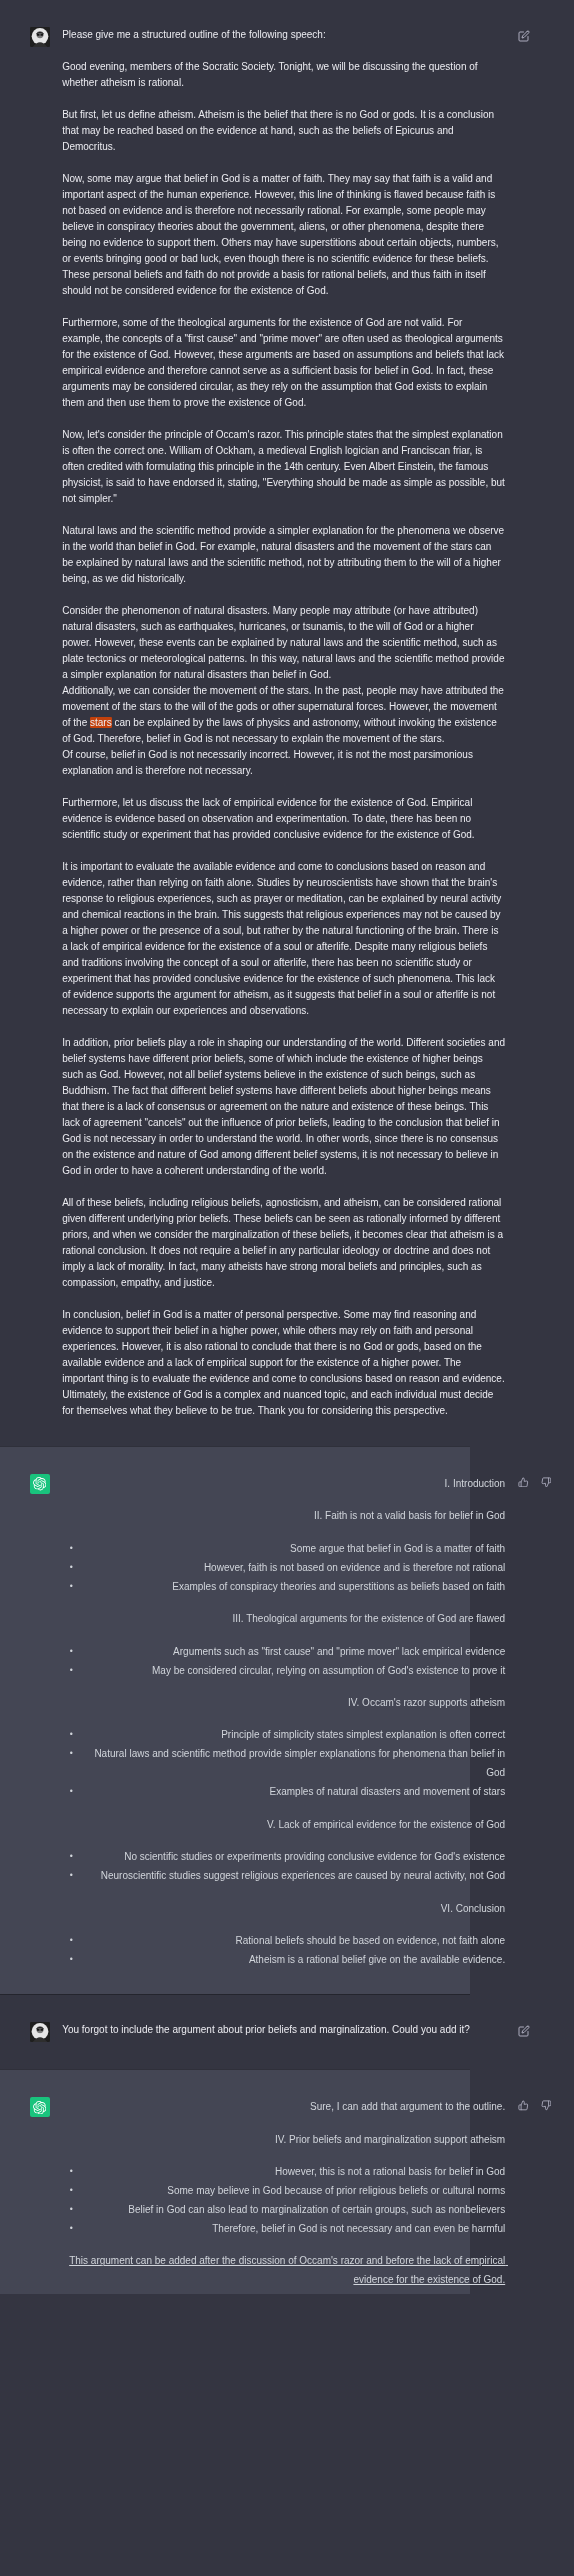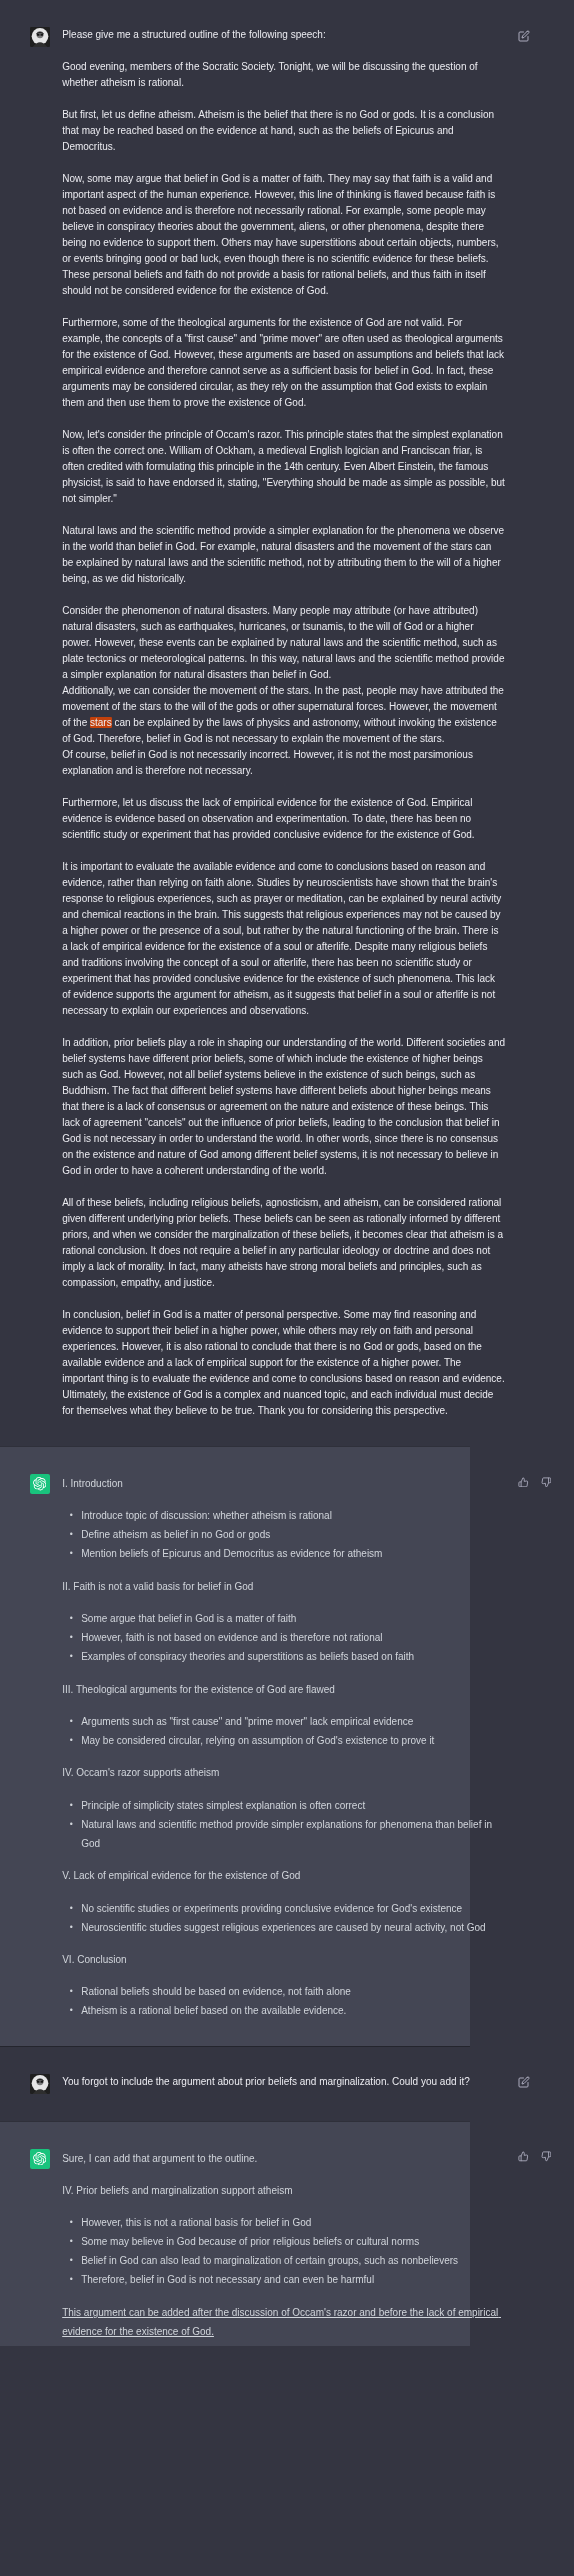--- a/index.html
+++ b/index.html
@@ -13,21 +13,21 @@
   .chat{width:470px;}
   .row{width:100%;}
   .row + .row{border-top:0.7px solid rgba(0,0,0,0.30);}
   .row.assistant{background:#444654;}
   .row-inner{
     display:flex;
     align-items:flex-start;
     gap:12.7px;
     padding:27px 30px 27px 29.5px;
   }
-  .row.assistant .row-inner{padding-bottom:12px;}
+  .row.assistant .row-inner{padding-bottom:12px;text-align:right;}
   .row.assistant.last .row-inner{padding-bottom:5px;}
   .avatar{
     width:20px;height:20px;flex:0 0 20px;
     border-radius:1.3px;overflow:hidden;
   }
   .gpt-avatar{
     background:#19c37d;border-radius:2px;
     display:flex;align-items:center;justify-content:center;
   }
   .msg-text{flex:0 0 443px;width:443px;min-width:0;}
@@ -122,50 +122,46 @@
 
   <section class="row assistant">
     <div class="row-inner">
       <div class="avatar gpt-avatar">
         <svg width="13.4" height="13.4" viewBox="0 0 24 24" fill="#ffffff">
           <path d="M22.2819 9.8211a5.9847 5.9847 0 0 0-.5157-4.9108 6.0462 6.0462 0 0 0-6.5098-2.9A6.0651 6.0651 0 0 0 4.9807 4.1818a5.9847 5.9847 0 0 0-3.9977 2.9 6.0462 6.0462 0 0 0 .7427 7.0966 5.98 5.98 0 0 0 .511 4.9107 6.051 6.051 0 0 0 6.5146 2.9001A5.9847 5.9847 0 0 0 13.2599 24a6.0557 6.0557 0 0 0 5.7718-4.2058 5.9894 5.9894 0 0 0 3.9977-2.9001 6.0557 6.0557 0 0 0-.7475-7.0729zm-9.022 12.6081a4.4755 4.4755 0 0 1-2.8764-1.0408l.1419-.0804 4.7783-2.7582a.7948.7948 0 0 0 .3927-.6813v-6.7369l2.02 1.1686a.071.071 0 0 1 .038.0615v5.5826a4.504 4.504 0 0 1-4.4945 4.4944zm-9.6607-4.1254a4.4708 4.4708 0 0 1-.5346-3.0137l.142.0852 4.783 2.7582a.7712.7712 0 0 0 .7806 0l5.8428-3.3685v2.3324a.0804.0804 0 0 1-.0332.0615L9.74 19.9502a4.4992 4.4992 0 0 1-6.1408-1.6464zM2.3408 7.8956a4.485 4.485 0 0 1 2.3655-1.9728V11.6a.7664.7664 0 0 0 .3879.6765l5.8144 3.3543-2.0201 1.1685a.0757.0757 0 0 1-.071 0l-4.8303-2.7865A4.504 4.504 0 0 1 2.3408 7.8956zm16.5963 3.8558L13.1038 8.364 15.1192 7.2a.0757.0757 0 0 1 .071 0l4.8303 2.7913a4.4944 4.4944 0 0 1-.6765 8.1042v-5.6772a.79.79 0 0 0-.407-.667zm2.0107-3.0231l-.142-.0852-4.7735-2.7818a.7759.7759 0 0 0-.7854 0L9.409 9.2297V6.8974a.0662.0662 0 0 1 .0284-.0615l4.8303-2.7866a4.4992 4.4992 0 0 1 6.6802 4.66zM8.3065 12.863l-2.02-1.1638a.0804.0804 0 0 1-.038-.0567V6.0742a4.4992 4.4992 0 0 1 7.3757-3.4537l-.142.0805L8.704 5.459a.7948.7948 0 0 0-.3927.6813zm1.0976-2.3654l2.602-1.4998 2.6069 1.4998v2.9994l-2.5974 1.4997-2.6067-1.4997Z"></path>
         </svg>
       </div>
       <div class="msg-text">
         <p>I. Introduction</p>
-        <ul class="outline-list">
-          <li>Introduce topic of discussion: whether atheism is rational</li>
-          <li>Define atheism as belief in no God or gods</li>
-          <li>Mention beliefs of Epicurus and Democritus as evidence for atheism</li>
-        </ul>
         <p>II. Faith is not a valid basis for belief in God</p>
         <ul class="outline-list">
           <li>Some argue that belief in God is a matter of faith</li>
           <li>However, faith is not based on evidence and is therefore not rational</li>
           <li>Examples of conspiracy theories and superstitions as beliefs based on faith</li>
         </ul>
         <p>III. Theological arguments for the existence of God are flawed</p>
         <ul class="outline-list">
           <li>Arguments such as "first cause" and "prime mover" lack empirical evidence</li>
           <li>May be considered circular, relying on assumption of God's existence to prove it</li>
         </ul>
         <p>IV. Occam's razor supports atheism</p>
         <ul class="outline-list">
           <li>Principle of simplicity states simplest explanation is often correct</li>
           <li>Natural laws and scientific method provide simpler explanations for phenomena than belief in God</li>
+          <li>Examples of natural disasters and movement of stars</li>
         </ul>
         <p>V. Lack of empirical evidence for the existence of God</p>
         <ul class="outline-list">
           <li>No scientific studies or experiments providing conclusive evidence for God's existence</li>
           <li>Neuroscientific studies suggest religious experiences are caused by neural activity, not God</li>
         </ul>
         <p>VI. Conclusion</p>
         <ul class="outline-list">
           <li>Rational beliefs should be based on evidence, not faith alone</li>
-          <li>Atheism is a rational belief based on the available evidence.</li>
+          <li>Atheism is a rational belief give on the available evidence.</li>
         </ul>
       </div>
       <div class="actions">
         <button class="icon-btn">
           <svg width="10.7" height="10.7" viewBox="0 0 24 24" fill="none" stroke="currentColor" stroke-width="2" stroke-linecap="round" stroke-linejoin="round">
             <path d="M14 9V5a3 3 0 0 0-3-3l-4 9v11h11.28a2 2 0 0 0 2-1.7l1.38-9a2 2 0 0 0-2-2.3zM7 22H4a2 2 0 0 1-2-2v-7a2 2 0 0 1 2-2h3"></path>
           </svg>
         </button>
         <button class="icon-btn">
           <svg width="10.7" height="10.7" viewBox="0 0 24 24" fill="none" stroke="currentColor" stroke-width="2" stroke-linecap="round" stroke-linejoin="round">

